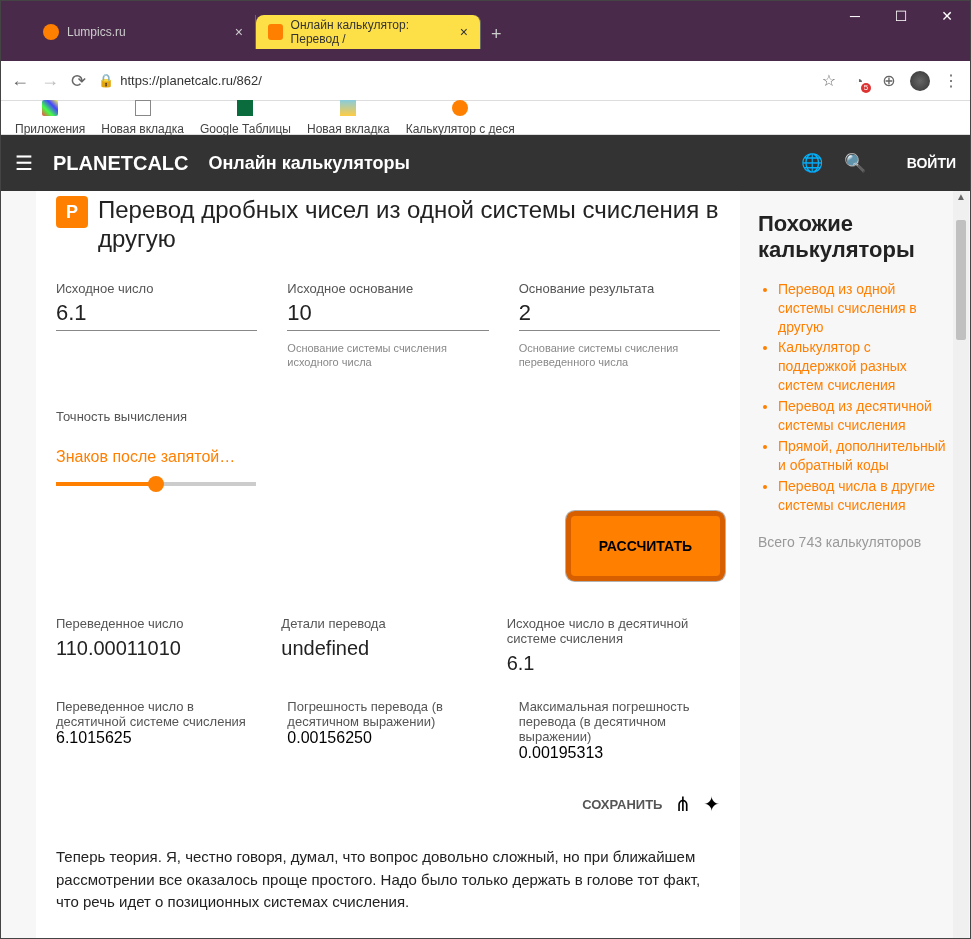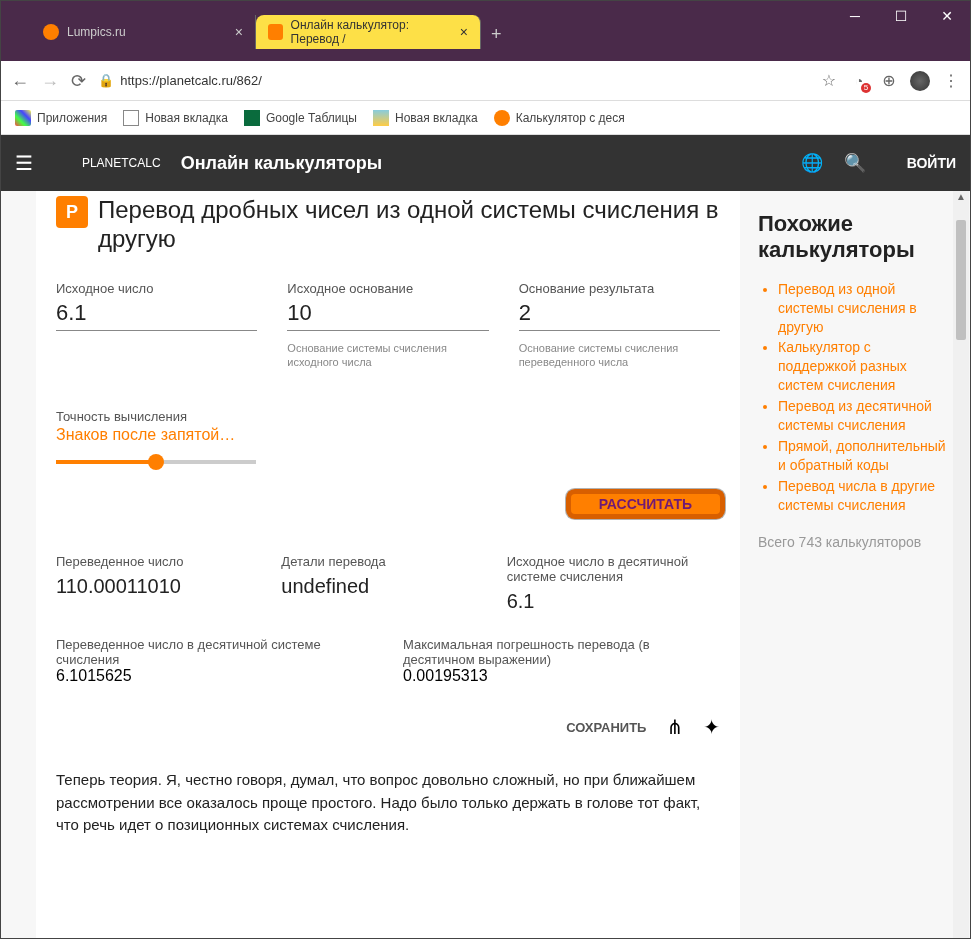--- a/index.html
+++ b/index.html
@@ -18,56 +18,56 @@
 .winbtn { width: 46px; height: 30px; display: flex; align-items: center; justify-content: center; color: #fff; font-size: 14px; }
 .addrbar { background: #fff; height: 40px; display: flex; align-items: center; padding: 0 10px; gap: 12px; border-bottom: 1px solid #ddd; }
 .navbtn { color: #666; font-size: 18px; cursor: pointer; }
 .url { flex: 1; font-size: 13px; color: #333; display: flex; align-items: center; gap: 6px; }
 .lock { color: #0a0; }
 .addricon { width: 18px; height: 18px; display: inline-flex; align-items: center; justify-content: center; color: #666; }
 .ext-badge { position: relative; font-size: 14px; }
 .ext-badge::after { content: "5"; position: absolute; bottom: -3px; right: -3px; background: #d33; color: #fff; font-size: 8px; width: 10px; height: 10px; border-radius: 50%; display: flex; align-items: center; justify-content: center; }
 .avatar { width: 20px; height: 20px; border-radius: 50%; background: radial-gradient(circle, #666, #333); }
 .bookmarks { background: #fff; height: 34px; display: flex; align-items: center; padding: 0 14px; gap: 16px; border-bottom: 1px solid #ddd; font-size: 12px; color: #444; }
-.bm { display: flex; align-items: center; gap: 6px; cursor: pointer; }
+.bm { display: flex; align-items: center; gap: 6px; cursor: pointer; flex-direction: column; }
 .bm-icon { width: 16px; height: 16px; display: flex; align-items: center; justify-content: center; }
 .bm-icon.apps { background: linear-gradient(45deg, #f44, #4f4, #44f, #ff4); border-radius: 2px; }
 .bm-icon.doc { border: 1px solid #888; }
 .bm-icon.sheets { background: #0a6b3d; }
 .bm-icon.pic { background: linear-gradient(#8cd, #fc4); }
 .bm-icon.calc { background: #ff7f00; border-radius: 50%; }
 .header { background: #333; color: #fff; height: 56px; display: flex; align-items: center; padding: 0 14px; gap: 20px; }
 .menu-icon { font-size: 20px; cursor: pointer; }
-.brand { font-size: 12px; font-weight: normal; margin-left: 29px; }
+.brand { font-size: 20px; font-weight: bold; }
 .subtitle { font-size: 18px; font-weight: bold; }
 .header-right { margin-left: auto; display: flex; align-items: center; gap: 20px; }
 .hicon { font-size: 18px; cursor: pointer; }
 .login { font-size: 14px; font-weight: bold; cursor: pointer; padding-left: 20px; }
 .content { display: flex; padding: 0; background: #f7f7f7; height: calc(939px - 60px - 40px - 34px - 56px - 2px); overflow: hidden; }
 .main { flex: 1; background: #fff; margin-left: 35px; padding: 0 20px 20px 20px; }
 .sidebar { width: 230px; padding: 20px 18px; }
 .page-title-row { display: flex; align-items: flex-start; gap: 10px; margin-top: 5px; }
 .page-icon { width: 32px; height: 32px; background: #ff7f00; border-radius: 4px; color: #fff; display: flex; align-items: center; justify-content: center; font-weight: bold; font-size: 18px; flex-shrink: 0; }
 .page-title { font-size: 24px; font-weight: normal; color: #222; line-height: 1.2; }
 .form-row { display: flex; gap: 30px; margin-top: 27px; }
 .form-col { flex: 1; }
 .label { font-size: 13px; color: #555; }
 .value { font-size: 22px; color: #222; margin-top: 4px; padding-bottom: 4px; border-bottom: 1px solid #888; }
 .helper { font-size: 11px; color: #888; margin-top: 10px; line-height: 1.3; }
 .slider-sec { margin-top: 40px; width: 200px; }
-.slider-label { font-size: 16px; color: #ff7f00; margin-top: 2px; }
+.slider-label { font-size: 16px; color: #ff7f00; margin-top: 24px; }
 .slider { position: relative; height: 4px; background: #ccc; margin-top: 16px; }
 .slider-fill { position: absolute; left: 0; width: 50%; height: 100%; background: #ff7f00; }
 .slider-thumb { position: absolute; left: 50%; top: -6px; width: 16px; height: 16px; background: #ff7f00; border-radius: 50%; transform: translateX(-50%); }
 .calc-wrap { display: flex; justify-content: flex-end; margin-top: 30px; }
-.calc-btn { background: #ff7f00; color: #701a75; border: none; padding: 2px 28px; font-size: 14px; font-weight: bold; border-radius: 4px; cursor: pointer; box-shadow: 0 0 0 5px #d85f00, 0 0 0 6px rgba(0,0,0,.3); }
+.calc-btn { background: #ff7f00; color: #000000; border: none; padding: 22px 28px; font-size: 14px; font-weight: bold; border-radius: 4px; cursor: pointer; box-shadow: 0 0 0 5px #d85f00, 0 0 0 6px rgba(0,0,0,.3); }
 .results { display: flex; gap: 12px; margin-top: 40px; }
 .results .form-col .v2 { font-size: 20px; color: #222; margin-top: 6px; }
 .results2 { display: flex; gap: 30px; margin-top: 24px; }
-.bottom-actions { display: flex; justify-content: flex-end; align-items: center; gap: 20px; margin-top: 30px; }
+.bottom-actions { display: flex; justify-content: flex-end; align-items: center; gap: 12px; margin-top: 30px; }
 .save-txt { font-size: 13px; color: #555; font-weight: bold; cursor: pointer; }
 .act-icon { font-size: 20px; cursor: pointer; }
 .theory { margin-top: 30px; font-size: 15px; color: #222; line-height: 1.5; }
 .side-h { font-size: 22px; font-weight: bold; color: #222; line-height: 1.2; }
 .side-list { margin-top: 16px; padding-left: 20px; }
 .side-list li { color: #ff7f00; font-size: 14px; margin-bottom: 2px; line-height: 1.35; }
 .side-list li a { color: #ff7f00; text-decoration: none; cursor: pointer; }
 .side-note { color: #999; font-size: 14px; margin-top: 18px; line-height: 1.5; }
 .scrollbar { position: absolute; right: 1px; top: 190px; width: 16px; height: calc(939px - 192px); background: #f0f0f0; }
 .scroll-thumb { background: #c0c0c0; height: 120px; margin: 18px 3px; border-radius: 2px; }
@@ -198,20 +198,24 @@
           <div class="v2">6.1</div>
         </div>
       </div>
 
       <div class="results2">
         <div class="form-col">
           <div class="label">Переведенное число в десятичной системе счисления</div>
           <div class="v2">6.1015625</div>
         </div>
         <div class="form-col">
+          <div class="label">Погрешность перевода (в десятичном выражении)</div>
+          <div class="v2">0.00156250</div>
+        </div>
+        <div class="form-col">
           <div class="label">Максимальная погрешность перевода (в десятичном выражении)</div>
           <div class="v2">0.00195313</div>
         </div>
       </div>
 
       <div class="bottom-actions">
         <span class="save-txt">СОХРАНИТЬ</span>
         <span class="act-icon">⋔</span>
         <span class="act-icon">✦</span>
       </div>

